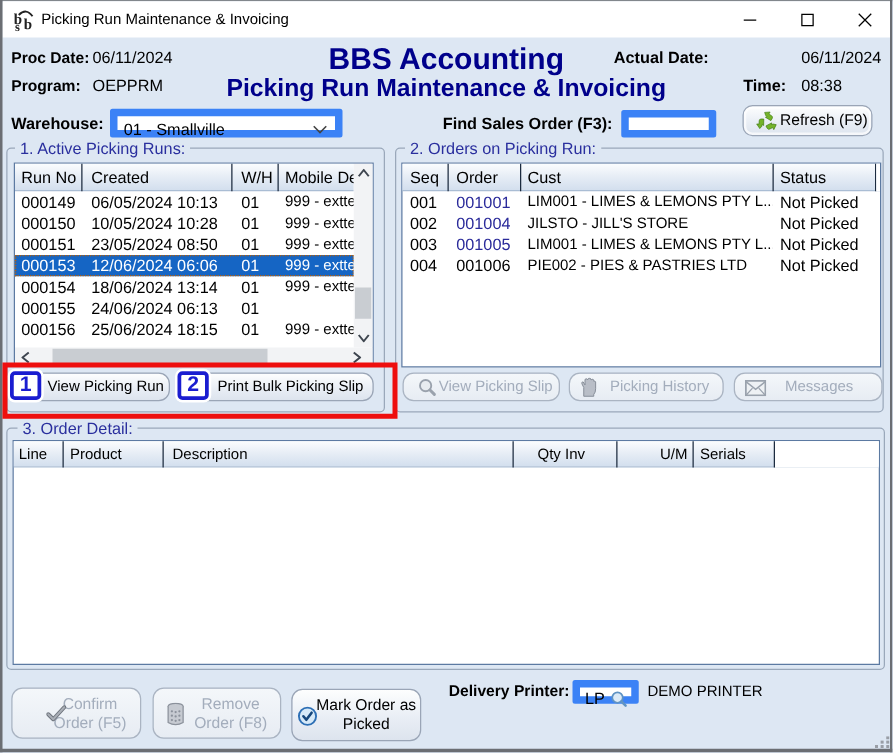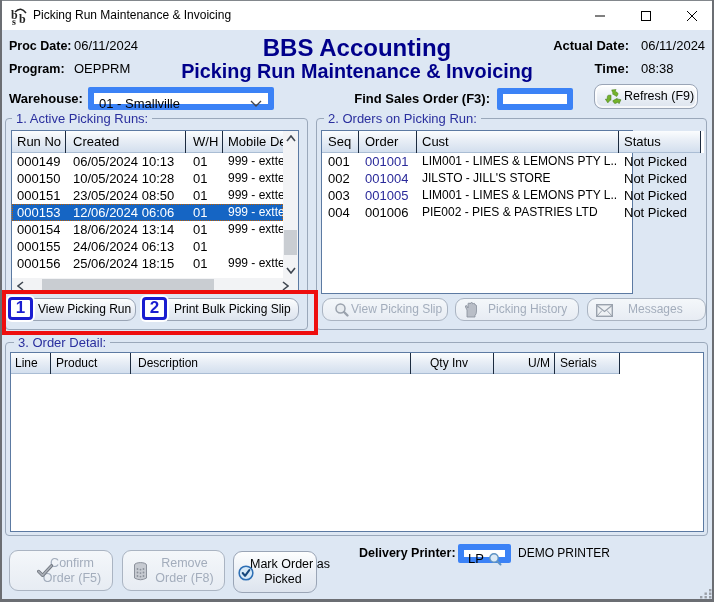--- a/index.html
+++ b/index.html
@@ -52,21 +52,21 @@
     </svg>
   <svg class="abs" style="left:680px;top:5px" width="20" height="20" viewBox="0 0 20 20">
       <path d="M5 5 L15 15 M15 5 L5 15" stroke="#000" stroke-width="1"></path>
     </svg>
 </div>
 
 <div class="abs b" style="left:9px;top:40px;font-size:12.5px;line-height:13px">Proc Date:</div>
 <div class="abs t13" style="left:74px;top:39px">06/11/2024</div>
 <div class="abs b" style="left:9px;top:63px;font-size:12.5px;line-height:13px">Program:</div>
 <div class="abs t13" style="left:74px;top:62px">OEPPRM</div>
-<div class="abs t13 b" style="left:429px;top:39px;width:200px;text-align:right">Actual Date:</div>
+<div class="abs t13 b" style="left:429px;top:39px;width:200px;text-align:center">Actual Date:</div>
 <div class="abs t13" style="left:641px;top:39px">06/11/2024</div>
 <div class="abs t13 b" style="left:429px;top:62px;width:200px;text-align:right">Time:</div>
 <div class="abs t13" style="left:641px;top:62px">08:38</div>
 <div class="abs b" style="left:157px;top:36px;width:400px;text-align:center;font-size:24px;color:#00008b;line-height:24px">BBS Accounting</div>
 <div class="abs b" style="left:157px;top:61px;width:400px;text-align:center;font-size:19.8px;color:#00008b;line-height:21px">Picking Run Maintenance &amp; Invoicing</div>
 
 <div class="abs t13 b" style="left:9px;top:92px">Warehouse:</div>
 <div class="abs inp" style="left:88px;top:87px;width:186px;height:23px;line-height:21px;padding-left:5px">01 - Smallville
   <svg class="abs" style="right:6px;top:7px" width="12" height="8" viewBox="0 0 12 8">
       <path d="M1 1 L6 6 L11 1" fill="none" stroke="#444" stroke-width="1.3"></path>
@@ -160,21 +160,21 @@
   </div>
 </div>
 
 <div class="abs btn" style="left:18px;top:298px;width:118px;height:23px;line-height:21px;padding-left:19px">View Picking Run</div>
 <div class="abs btn" style="left:153px;top:298px;width:146px;height:23px;line-height:21px;padding-left:20px">Print Bulk Picking Slip</div>
 <div class="abs badge" style="left:8px;top:297px;width:25px;height:23px;line-height:16px">1</div>
 <div class="abs badge" style="left:142px;top:297px;width:25px;height:23px;line-height:16px">2</div>
 
 <div class="abs grp" style="left:316px;top:118px;width:391px;height:212px"></div>
 <div class="abs grplbl" style="left:324px;top:112px">2. Orders on Picking Run:</div>
-<div class="abs tbl" style="left:321px;top:130px;width:312px;height:164px">
+<div class="abs tbl" style="left:321px;top:130px;width:384px;height:164px">
   <div class="abs thead" style="left:0;top:0;width:382px;height:22px">
     <div class="th" style="left:0;top:0;width:37px;height:22px;line-height:22px;padding-left:6px">Seq</div>
     <div class="th" style="left:37px;top:0;width:58px;height:22px;line-height:22px;padding-left:6px">Order</div>
     <div class="th" style="left:95px;top:0;width:202px;height:22px;line-height:22px;padding-left:5px">Cust</div>
     <div class="th" style="left:297px;top:0;width:82px;height:22px;line-height:22px;padding-left:5px">Status</div>
     <div class="abs" style="left:379px;top:0;width:3px;height:22px;background:#fff"></div>
   </div>
   <div class="row" style="left:0;top:22px;width:382px">
     <div class="cell" style="left:6px">001</div>
       <div class="cell" style="left:43px;color:#2a2a9a">001001</div>
@@ -250,21 +250,21 @@
       <circle cx="7.5" cy="7.6" r="0.9" fill="#8b919b"></circle>
       <circle cx="10.5" cy="7" r="0.9" fill="#8b919b"></circle>
       <circle cx="4.5" cy="10.5" r="0.9" fill="#8b919b"></circle>
       <circle cx="7.5" cy="11.1" r="0.9" fill="#8b919b"></circle>
       <circle cx="10.5" cy="10.5" r="0.9" fill="#8b919b"></circle>
       <circle cx="4.5" cy="14" r="0.9" fill="#8b919b"></circle>
       <circle cx="7.5" cy="14.6" r="0.9" fill="#8b919b"></circle>
       <circle cx="10.5" cy="14" r="0.9" fill="#8b919b"></circle>
     </svg>
   Remove<br>Order (F8)</div>
-<div class="abs btn" style="left:233px;top:551px;width:84px;height:42px;padding-top:5px;line-height:15px;padding-left:16px;text-align:center;font-size:12.5px">
+<div class="abs btn" style="left:233px;top:551px;width:104px;height:42px;padding-top:5px;line-height:15px;padding-left:16px;text-align:center;font-size:12.5px">
   <svg class="abs" style="left:4px;top:13px" width="16" height="16" viewBox="0 0 17 17">
       <circle cx="8.5" cy="8.5" r="7.3" fill="#d6e9f8" stroke="#2d6fb5" stroke-width="1.6"></circle>
       <path d="M5 8.5 L7.5 11.5 L12 5.5" fill="none" stroke="#16477c" stroke-width="2.2" stroke-linecap="round" stroke-linejoin="round"></path>
     </svg>
   Mark Order as<br>Picked</div>
 
 <div class="abs b" style="left:359px;top:547px;font-size:12.5px;line-height:13px">Delivery Printer:</div>
 <div class="abs inp" style="left:458px;top:544px;width:53px;height:19px;line-height:17px;padding-left:4px">LP
   <svg class="abs" style="right:3px;top:2px" width="14" height="14" viewBox="0 0 14 14">
       <circle cx="6" cy="6" r="4.2" fill="#dceaf6" stroke="#5f93c3" stroke-width="1.4"></circle>

